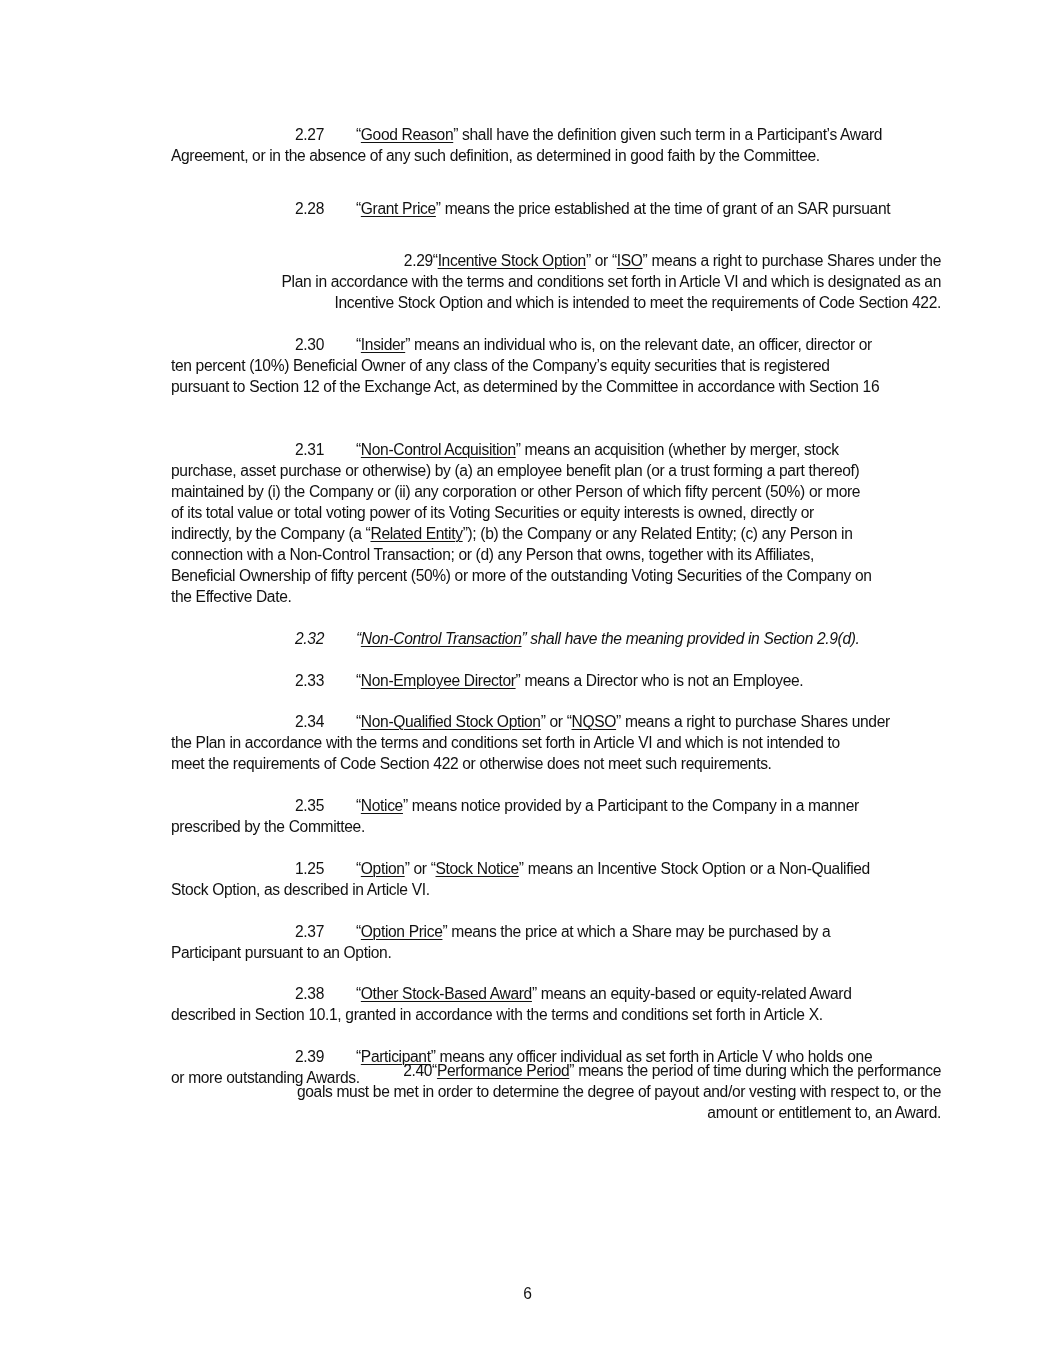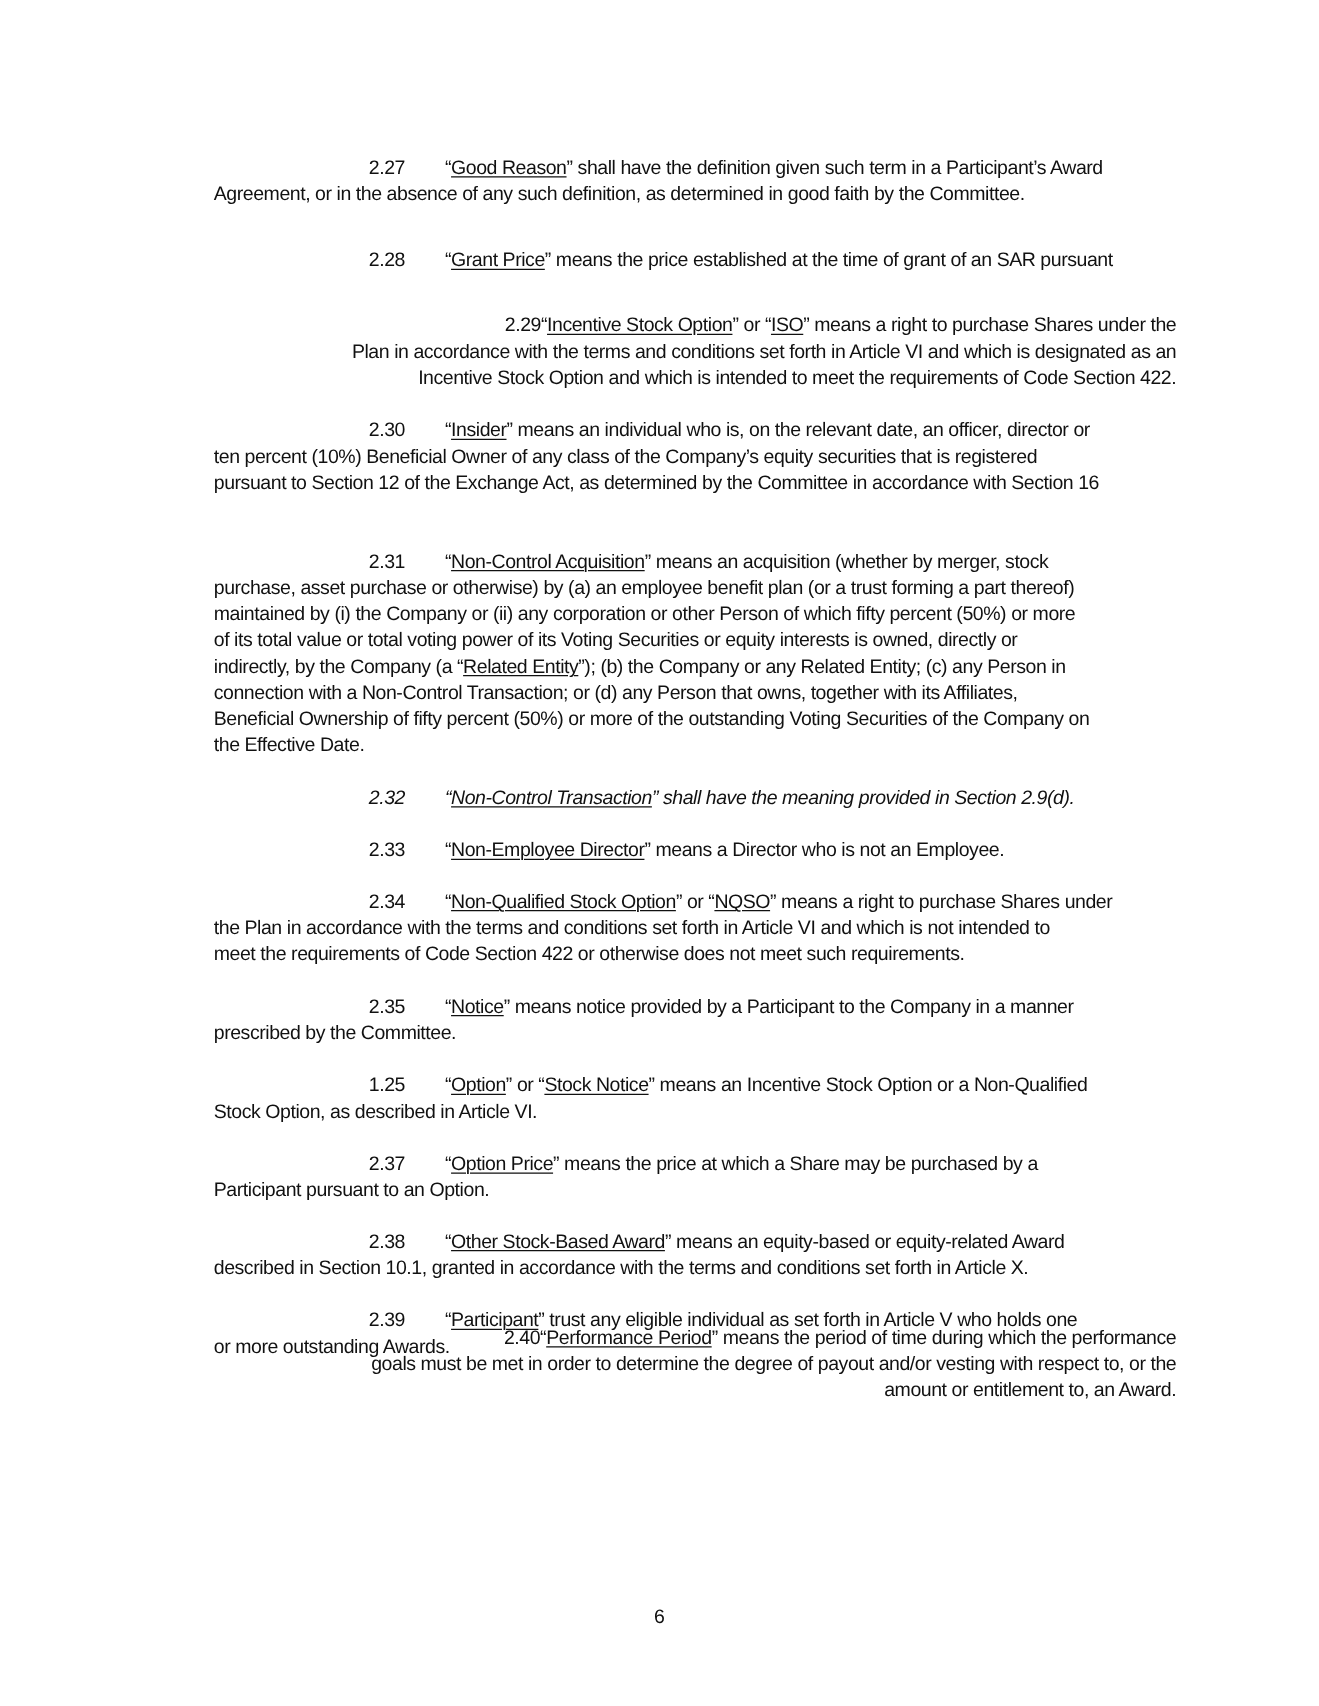--- a/index.html
+++ b/index.html
@@ -69,21 +69,21 @@
       </div>
       <div class="para" style="top: 921px;">
         <div class="line first"><span class="num">2.37</span><span>“</span><u>Option Price</u><span>” means the price at which a Share may be purchased by a</span></div>
         <div class="line"><span>Participant pursuant to an Option.</span></div>
       </div>
       <div class="para" style="top: 983px;">
         <div class="line first"><span class="num">2.38</span><span>“</span><u>Other Stock-Based Award</u><span>” means an equity-based or equity-related Award</span></div>
         <div class="line"><span>described in Section 10.1, granted in accordance with the terms and conditions set forth in Article X.</span></div>
       </div>
       <div class="para" style="top: 1046px;">
-        <div class="line first"><span class="num">2.39</span><span>“</span><u>Participant</u><span>” trust any eligible individual as set forth in Article V who holds one</span></div>
+        <div class="line first"><span class="num">2.39</span><span>“</span><u>Participant</u><span>” means any officer individual as set forth in Article V who holds one</span></div>
         <div class="line"><span>or more outstanding Awards.</span></div>
       </div>
       <div class="para" style="top: 1060px; text-align: right;">
         <div class="line first"><span class="num">2.40</span><span>“</span><u>Performance Period</u><span>” means the period of time during which the performance</span></div>
         <div class="line"><span>goals must be met in order to determine the degree of payout and/or vesting with respect to, or the</span></div>
         <div class="line"><span>amount or entitlement to, an Award.</span></div>
       </div>
     </div>
   <div class="pagenum">6</div>
 </div>

